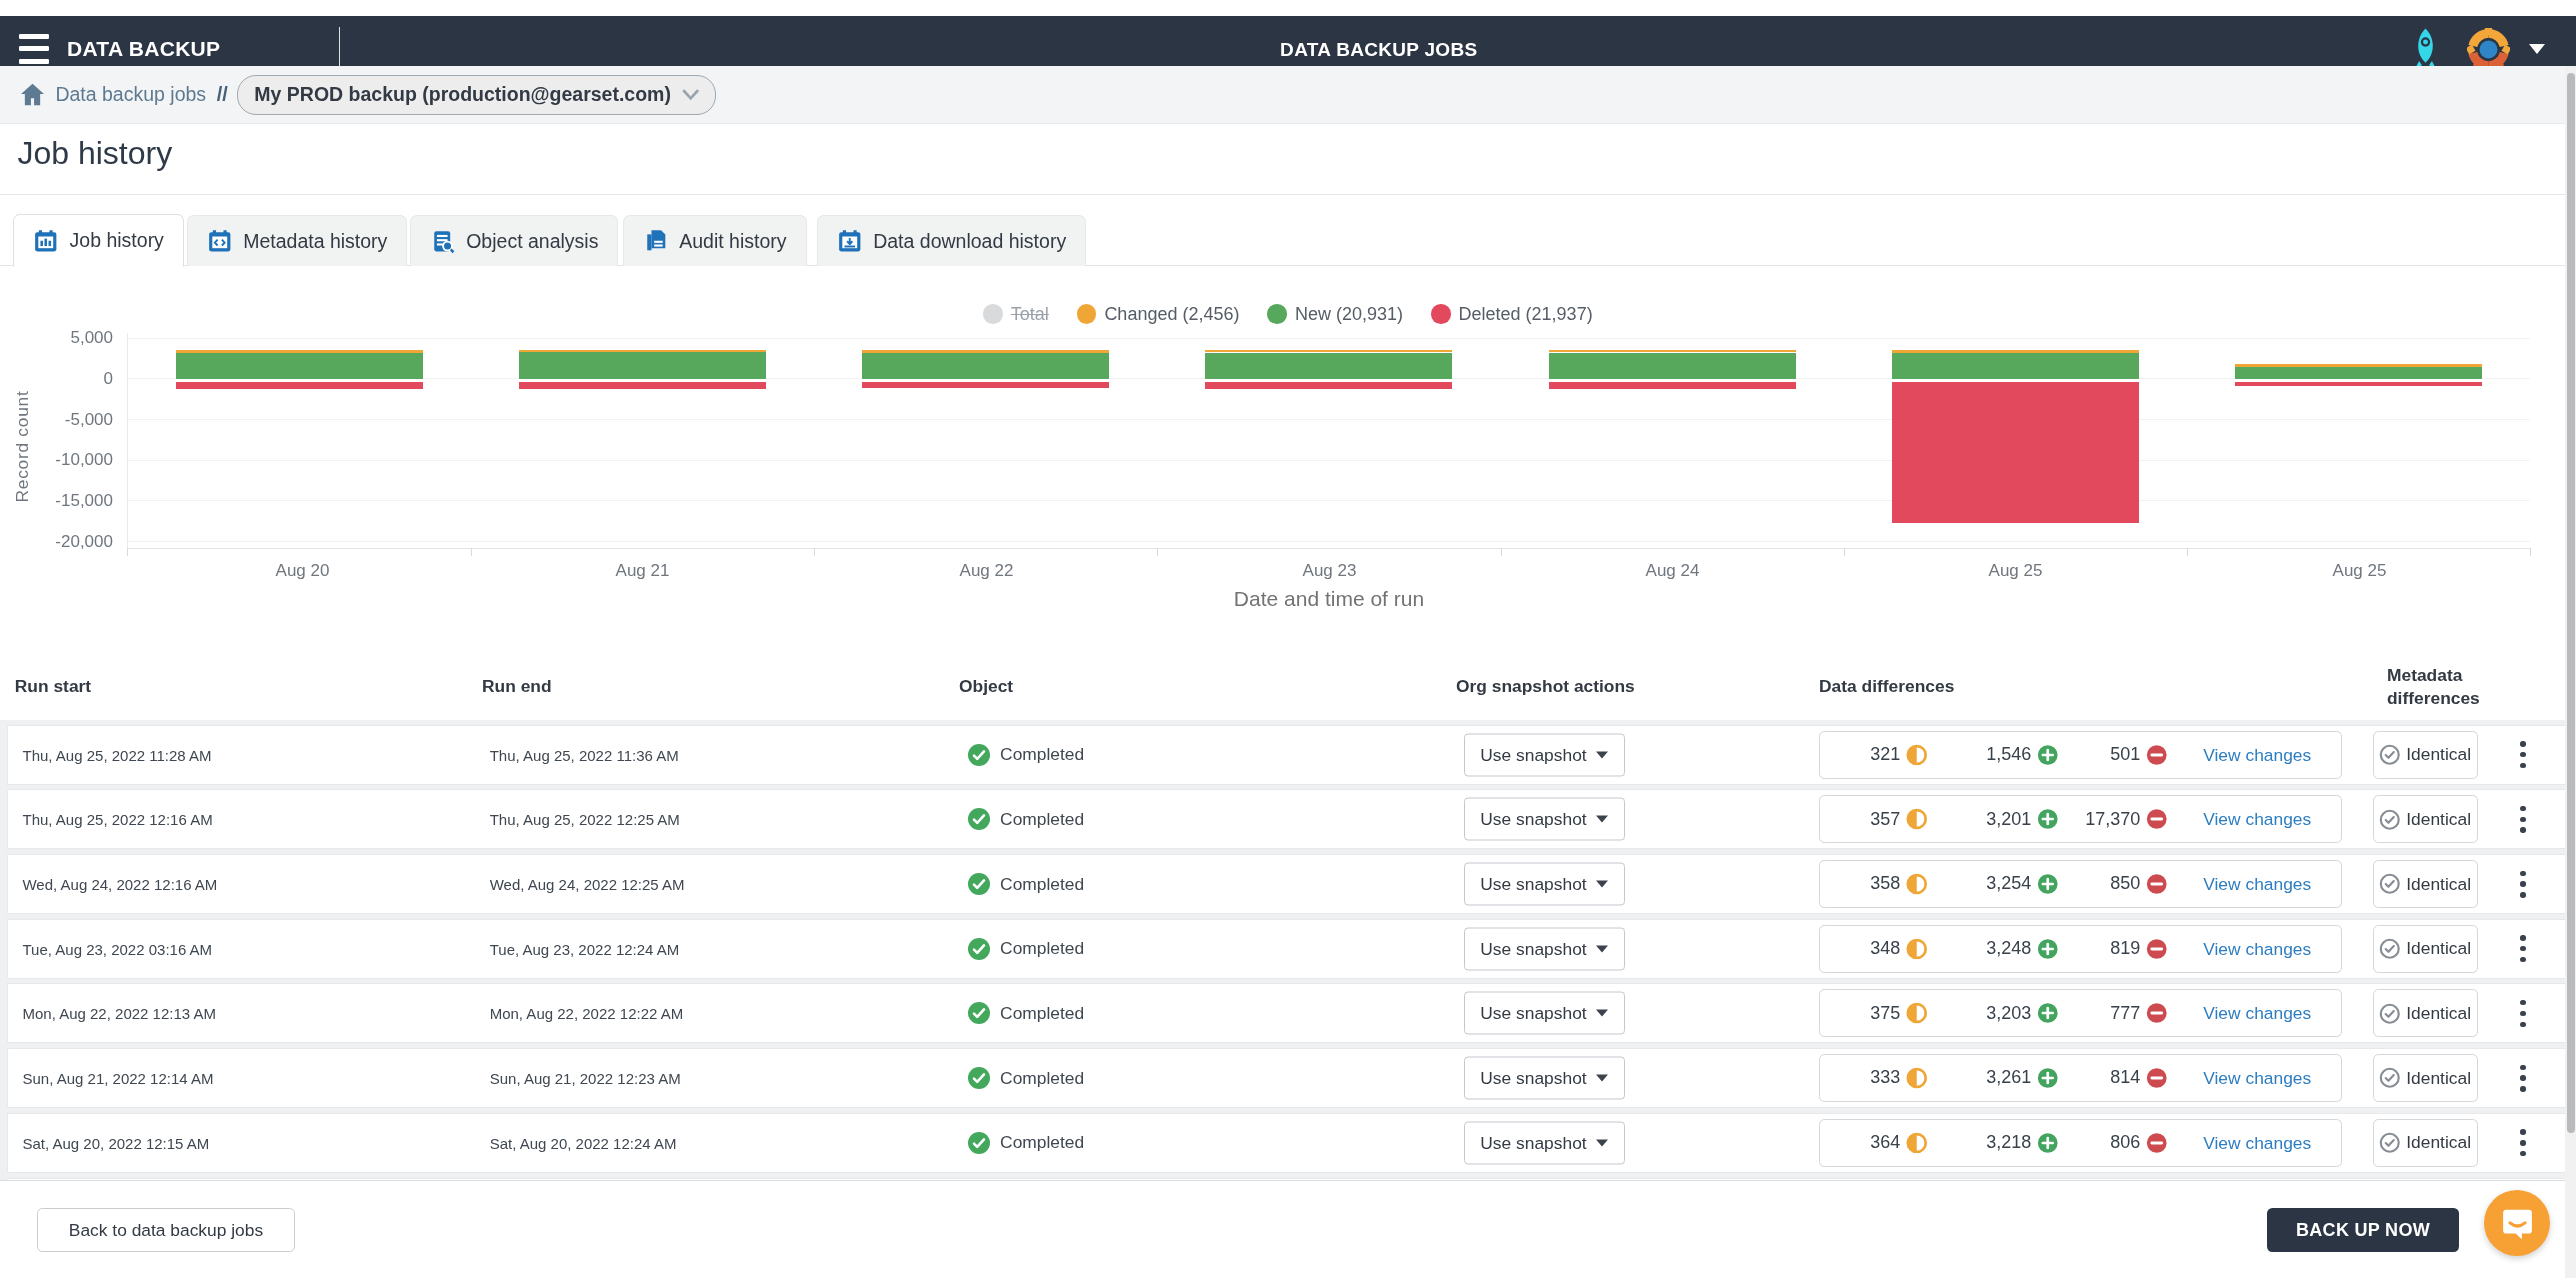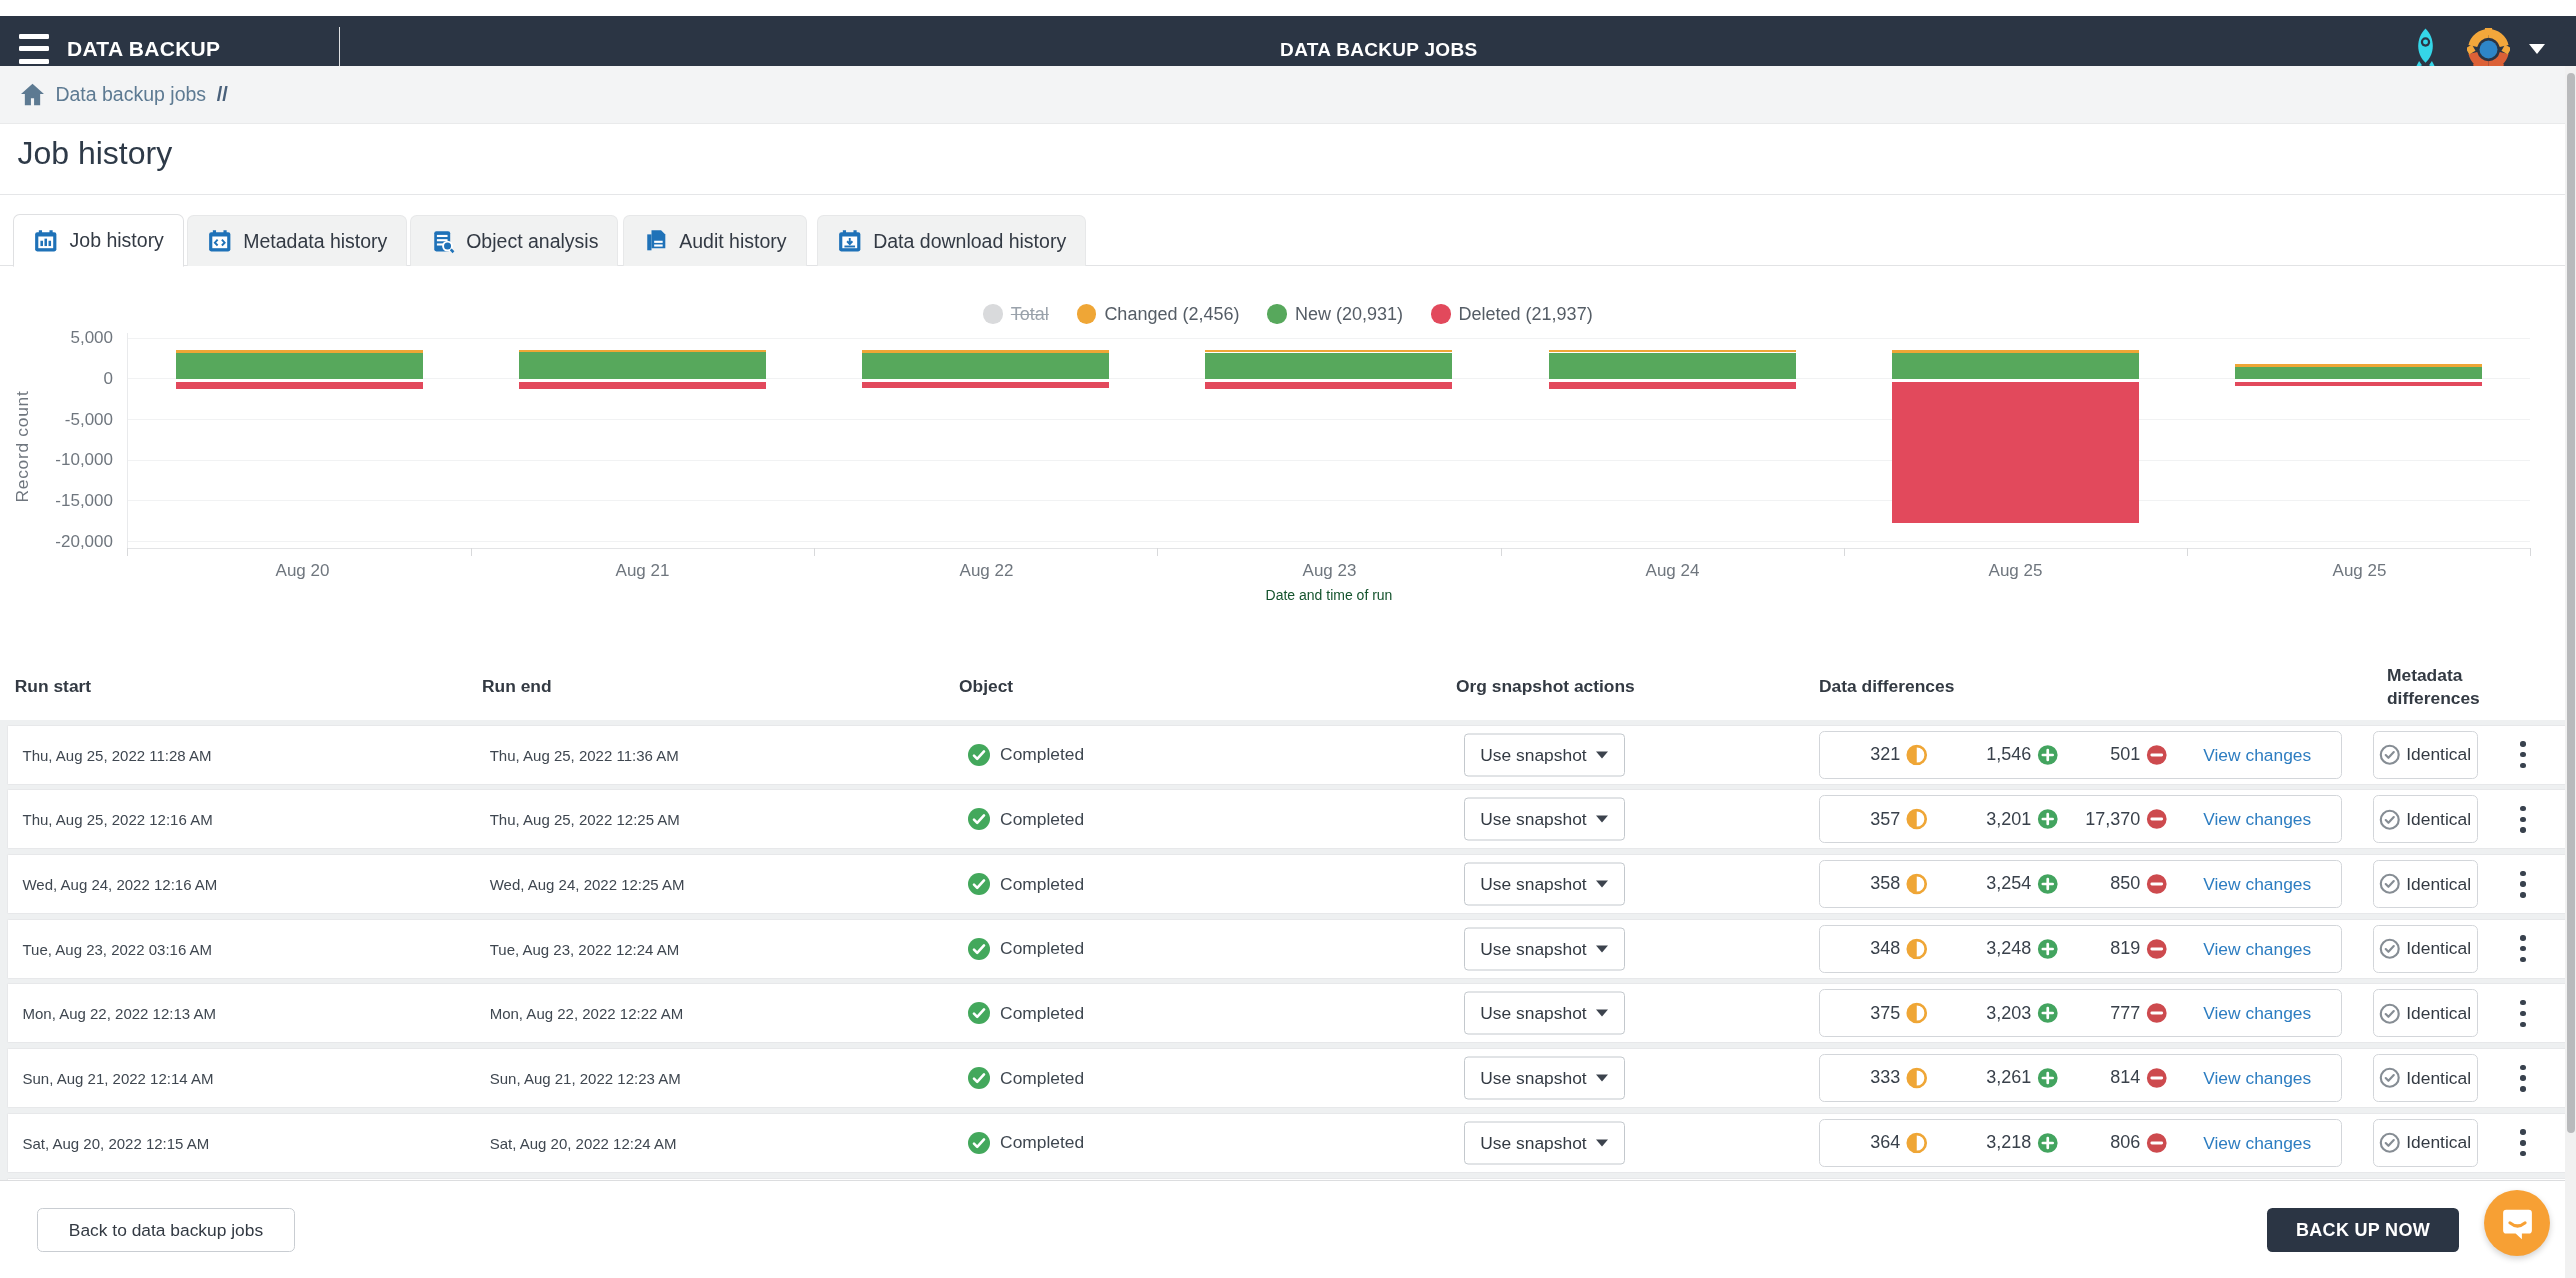--- a/index.html
+++ b/index.html
@@ -47,21 +47,21 @@
   .leg-item.disabled .leg-lbl{color:#9aa2ab;text-decoration:line-through;}
   
   .chart{position:absolute;left:0;top:330px;width:2576px;height:275px;}
   .gridline{position:absolute;height:1.3px;background:#f1f2f3;}
   .ytick{position:absolute;left:0;width:113px;text-align:right;font-size:17px;color:#6f767e;}
   .yaxis-title{position:absolute;left:-62px;top:106px;width:168px;text-align:center;font-size:17.4px;color:#6f767e;transform:rotate(-90deg);letter-spacing:0.7px;}
   .axis-x{position:absolute;height:1.3px;background:#e3e4e6;}
   .axis-y{position:absolute;width:1.3px;background:#e9eaec;}
   .xtickmark{position:absolute;width:1.3px;height:8px;background:#d8d9db;}
   .xlab{position:absolute;width:161px;margin-left:-80px;text-align:center;font-size:17px;color:#6f767e;}
-  .xcaption{position:absolute;width:402px;margin-left:-201px;text-align:center;font-size:14px;color:#14532d;}
+  .xcaption{position:absolute;width:402px;margin-left:-201px;text-align:center;font-size:21px;color:#737373;}
   .bar-seg{position:absolute;}
   
   .thead{position:absolute;left:0;top:661px;width:2576px;height:64px;}
   .th{position:absolute;top:14.8px;font-size:17.4px;font-weight:bold;color:#333a43;}
   .th.wrap{width:121px;line-height:23.5px;top:2.7px;}
   .rows{position:absolute;left:0;top:720px;width:2576px;background:#eef0f1;padding-top:4.7px;}
   .row{position:relative;height:58px;background:#ffffff;border:0.7px solid #e7e8ea;border-radius:1.3px;margin:0 6.7px 4.7px 6.7px;}
   .rc{position:absolute;top:50%;transform:translateY(-50%);}
   .date{font-size:15px;color:#3f4750;white-space:nowrap;}
   .c1{left:14.8px;} .c2{left:482px;}
@@ -138,20 +138,26 @@
 </div>
 
 <div class="crumbbar">
   <span style="display:flex;">
     <svg width="27" height="27" viewBox="0 0 24 24">
         <path d="M12 2.5 1.8 11.5 h3.4 V21.5 h5.4 v-6.2 h2.8 v6.2 h5.4 V11.5 h3.4 Z" fill="#5d7a92"></path>
       </svg>
   </span>
   <span class="crumb-link">Data backup jobs</span>
   <span class="crumb-sep">//</span>
+  <div class="crumb-pill">
+    <span class="txt">My PROD backup (production@gearset.com)</span>
+    <svg width="17.4" height="12" viewBox="0 0 26 18">
+        <path d="M3 3 l10 11 L23 3" fill="none" stroke="#9aa4ac" stroke-width="4" stroke-linecap="round"></path>
+      </svg>
+  </div>
 </div>
 
 <div class="pagehead">
   <h1>Job history</h1>
 </div>
 
 <div class="tabs">
   <div class="baseline"></div>
 <div class="tab active" style="left: 13.4px;">
       <svg width="25.5" height="25.5" viewBox="0 0 24 24" class="tabicon">

